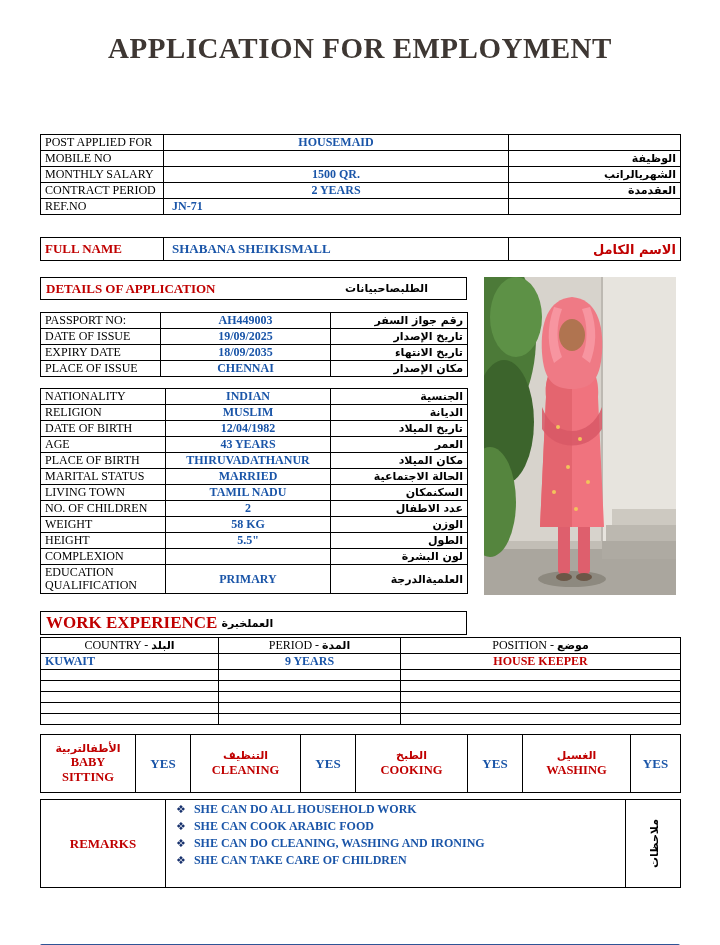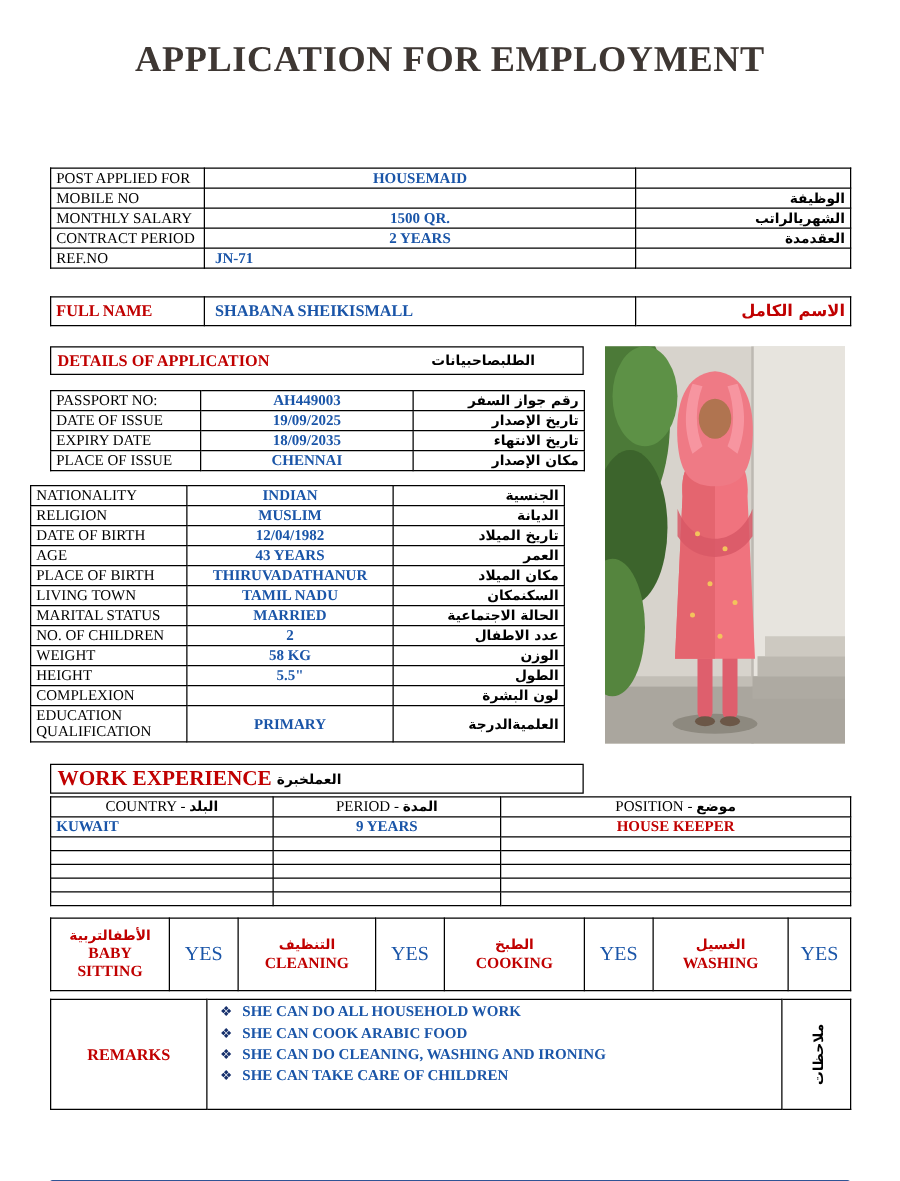--- a/index.html
+++ b/index.html
@@ -30,36 +30,36 @@
   #full-name td { height: 23px; font-size: 13px; }
 
   #details-hdr  { top: 257px; left: 40px; width: 427px; height: 23px;
                   border: 1px solid #000; display: flex; align-items: center;
                   justify-content: space-between; padding: 0 38px 0 5px; }
   #details-hdr .red { font-size: 13px; }
 
   #photo { top: 257px; left: 484px; width: 192px; height: 318px; }
 
   #tbl-passport { top: 292px; left: 40px; width: 427px; }
-  #tbl-personal { top: 368px; left: 24px; width: 427px; padding-left: 44px; }
+  #tbl-personal { top: 368px; left: 40px; width: 427px; padding-left: 44px; }
   #tbl-personal td { height: 16px; }
   #tbl-personal tr.tall td { height: 29px; }
 
   #work-hdr { top: 591px; left: 40px; width: 427px; height: 24px;
               border: 1px solid #000; display: flex; align-items: center; padding: 0 5px; gap: 4px; }
   #work-hdr .red { font-size: 17px; }
 
   #tbl-work { top: 617px; left: 40px; width: 640px; }
   #tbl-work td.hdr { text-align: center; }
   #tbl-work tr.empty td { height: 11px; }
 
   #tbl-skills { top: 714px; left: 40px; width: 640px; }
   #tbl-skills td { height: 58px; text-align: center; white-space: normal; line-height: 1.2; }
   #tbl-skills .skill-lbl { font-size: 12.5px; }
-  #tbl-skills .yes { color: var(--value-blue, #1a55a8); font-weight: normal; font-size: 16px; }
+  #tbl-skills .yes { color: var(--value-blue, #1a55a8); font-weight: bold; font-size: 13px; }
 
   #tbl-remarks { top: 779px; left: 40px; width: 640px; }
   #tbl-remarks td { height: 88px; white-space: normal; }
   #tbl-remarks .remarks-lbl { text-align: center; font-size: 13px; }
   .remark-list { display: flex; flex-direction: column; gap: 2px; padding: 2px 0 0 6px; }
   .remark-item { display: flex; gap: 8px; align-items: baseline;
                  color: var(--value-blue, #1a55a8); font-weight: bold; font-size: 12px; }
   .remark-item .bullet { color: #17316d; font-size: 11px; font-family: "DejaVu Sans", sans-serif; }
   .vert-cell { text-align: center; vertical-align: middle; }
   .vert { display: inline-block; transform: rotate(-90deg); white-space: nowrap; }
@@ -220,28 +220,28 @@
       <td class="lbl">AGE</td>
       <td class="val">43 YEARS</td>
       <td class="ar">العمر</td>
     </tr>
     <tr>
       <td class="lbl">PLACE OF BIRTH</td>
       <td class="val">THIRUVADATHANUR</td>
       <td class="ar">مكان الميلاد</td>
     </tr>
     <tr>
+      <td class="lbl">MARITAL STATUS</td>
+      <td class="val">MARRIED</td>
+      <td class="ar">الحالة الاجتماعية</td>
+    </tr>
+    <tr>
       <td class="lbl">LIVING TOWN</td>
       <td class="val">TAMIL NADU</td>
       <td class="ar">السكنمكان</td>
-    </tr>
-    <tr>
-      <td class="lbl">MARITAL STATUS</td>
-      <td class="val">MARRIED</td>
-      <td class="ar">الحالة الاجتماعية</td>
     </tr>
     <tr>
       <td class="lbl">NO. OF CHILDREN</td>
       <td class="val">2</td>
       <td class="ar">عدد الاطفال</td>
     </tr>
     <tr>
       <td class="lbl">WEIGHT</td>
       <td class="val">58 KG</td>
       <td class="ar">الوزن</td>

